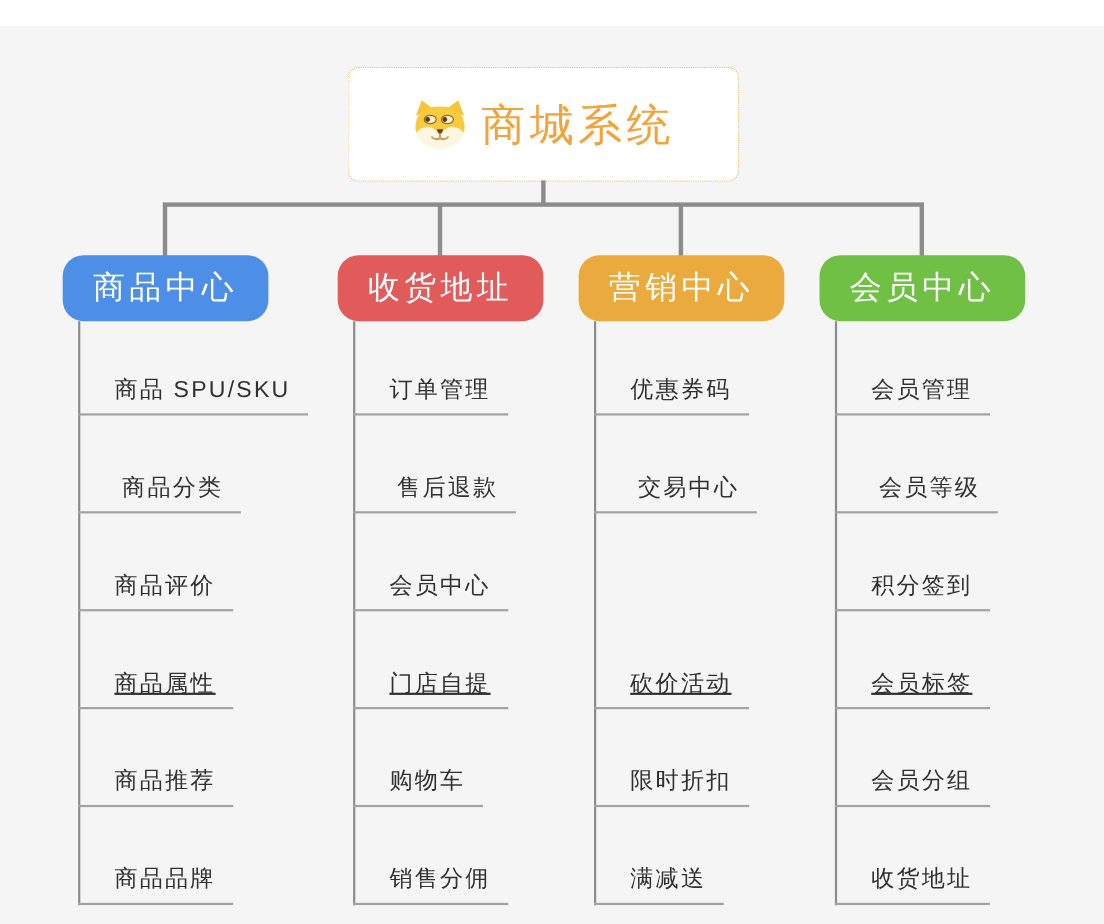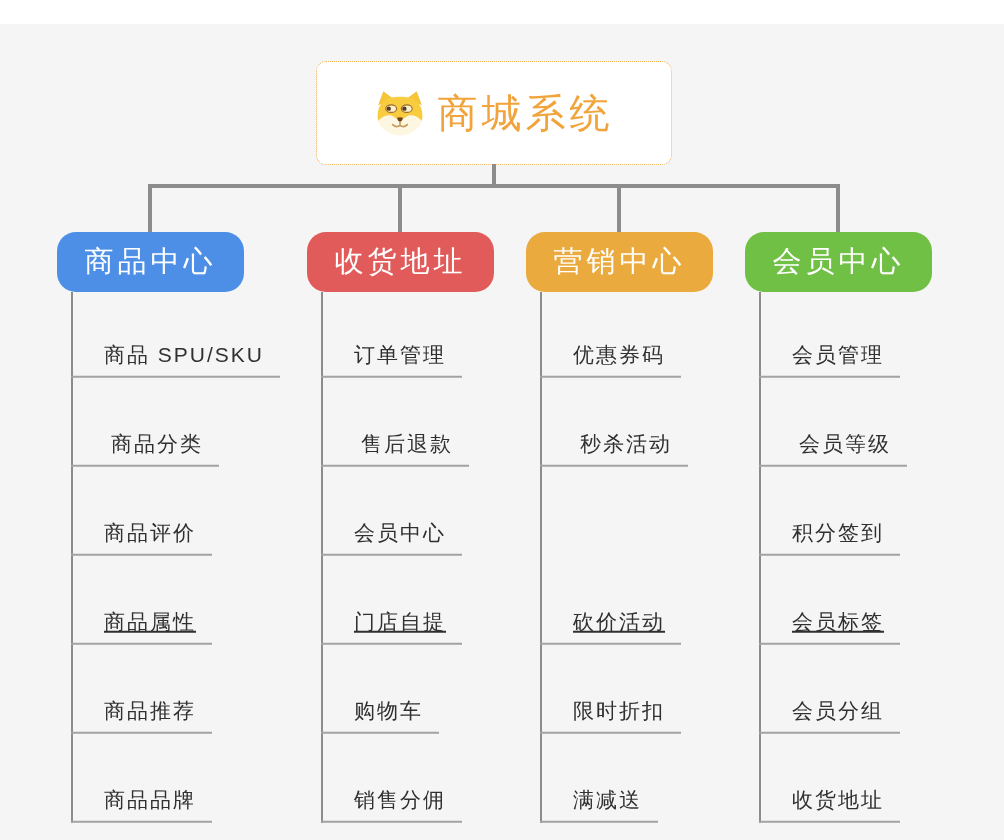--- a/index.html
+++ b/index.html
@@ -98,21 +98,21 @@
     <div class="leaf l5">购物车</div>
     <div class="leaf l6">销售分佣</div>
   </div>
 
   <div class="column col-3">
     <div class="branch-node" style="background-color: rgb(235, 170, 61);">
       <span class="branch-label">营销中心</span>
     </div>
     <div class="trunk" style="background-color: rgb(140, 140, 140);"></div>
     <div class="leaf l1">优惠券码</div>
-    <div class="leaf l2">秒杀活动</div>
+    <div class="leaf l2">交易中心</div>
     <div class="leaf l4">砍价活动</div>
     <div class="leaf l5">限时折扣</div>
     <div class="leaf l6">满减送</div>
   </div>
 
   <div class="column col-4">
     <div class="branch-node" style="background-color: rgb(111, 192, 68);">
       <span class="branch-label">会员中心</span>
     </div>
     <div class="trunk" style="background-color: rgb(140, 140, 140);"></div>

